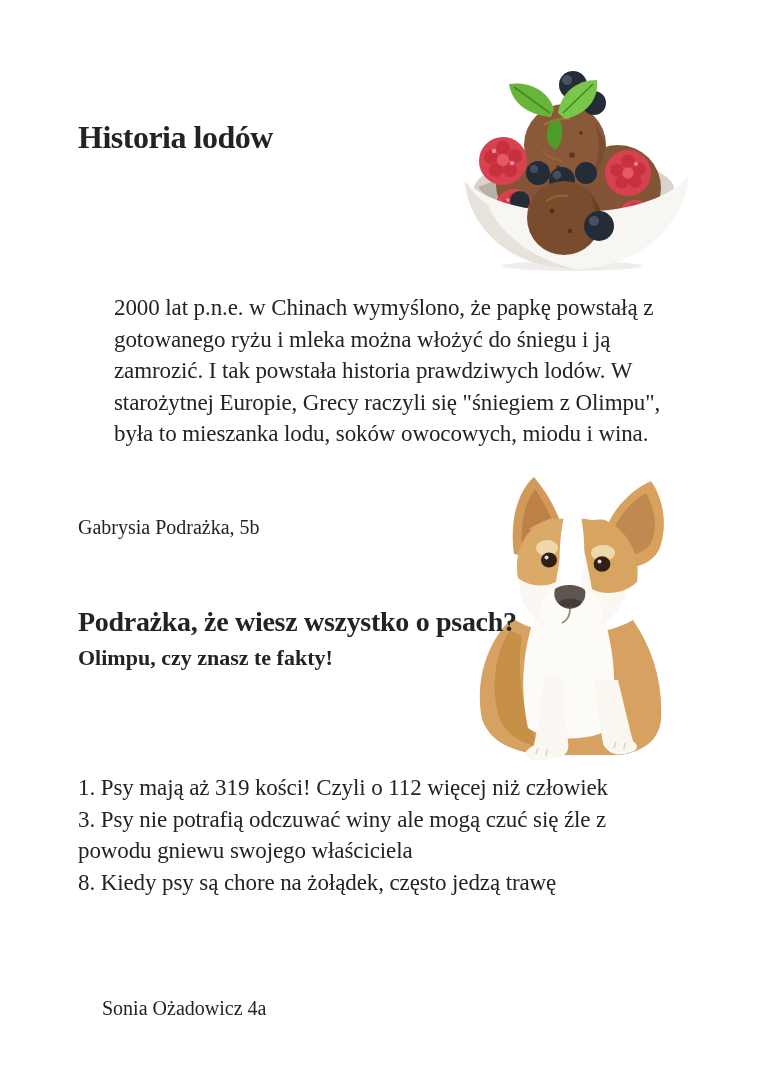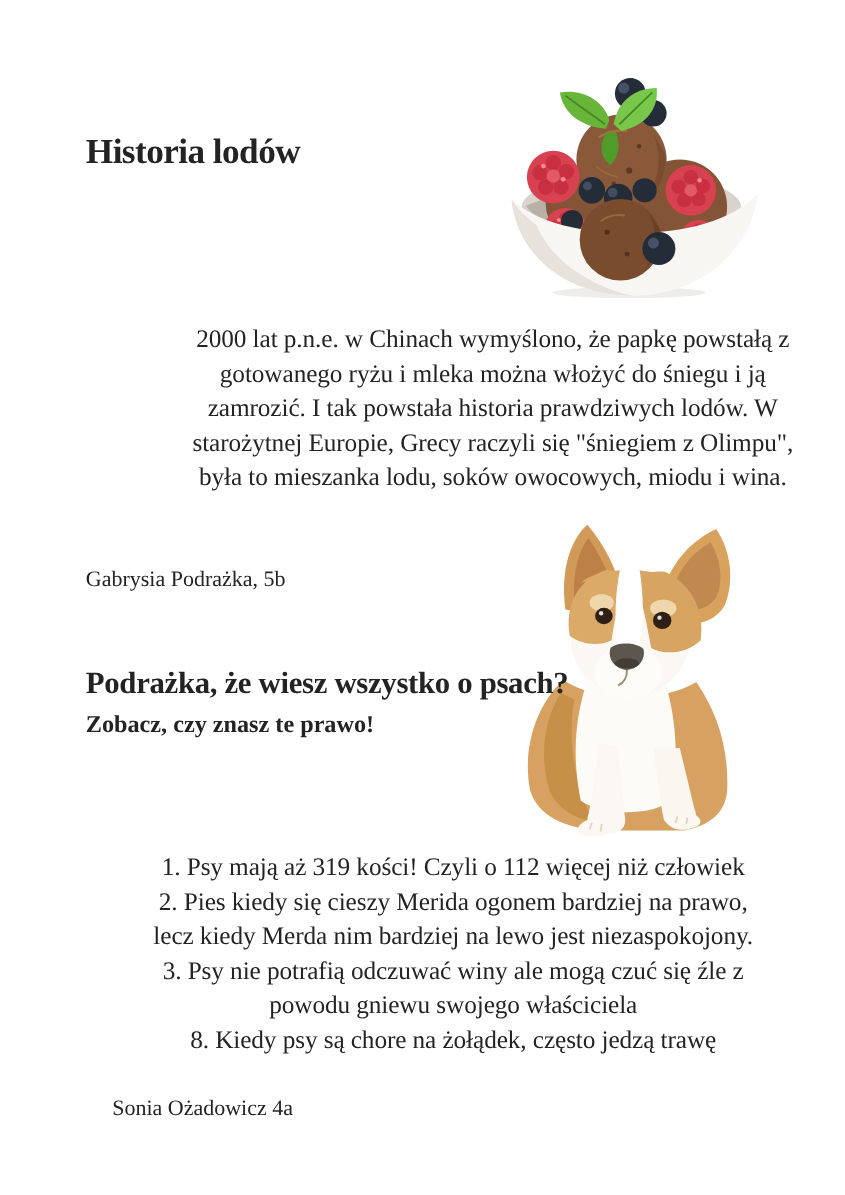--- a/index.html
+++ b/index.html
@@ -1,20 +1,19 @@
 <!DOCTYPE html>
 <html><head>
 <meta charset="utf-8">
 <style>
   html,body { margin:0; padding:0; background:#ffffff; }
   .page {
     position:relative; width:768px; height:1086px; overflow:hidden;
     background:#ffffff; color:#232323;
     font-family:"Liberation Serif", serif;
-    text-align:center;
   }
   .title {
     position:absolute; left:78px; top:121px;
     font-size:32px; font-weight:700; letter-spacing:-0.5px; line-height:1;
   }
   .para {
     position:absolute; left:78px; top:292px; width:668px;
     font-size:23px; line-height:31.5px; white-space:pre-line; letter-spacing:-0.1px;margin-left:36px;
   }
   .byline1 {
@@ -193,26 +192,24 @@
         <ellipse cx="150" cy="96" rx="8.4" ry="7.8" fill="#2e2014"></ellipse>
           <circle cx="147.5" cy="93.5" r="2" fill="#fff" opacity="0.85"></circle>
         <path d="M 103,121 C 110,115 127,116 133,122 C 135,131 129,140 118,141 C 107,140 100,131 103,121 Z" fill="#5d564e"></path>
         <ellipse cx="118" cy="135" rx="11" ry="4.6" fill="#433d36"></ellipse>
         <path d="M 118,141 C 118,148 116,152 110,155" stroke="#9c8a74" stroke-width="1.8" fill="none"></path>
       </g>
     </svg>
   </div>
 
   <div class="heading2">Podrażka, że wiesz wszystko o psach?</div>
-  <div class="subheading">Zobacz, czy znasz te prawo!</div>
+  <div class="subheading">Olimpu, czy znasz te fakty!</div>
 
   <div class="facts">
     <div class="fact">1. Psy mają aż 319 kości! Czyli o 112 więcej niż człowiek</div>
-    <div class="fact">2. Pies kiedy się cieszy Merida ogonem bardziej na prawo,
-lecz kiedy Merda nim bardziej na lewo jest niezaspokojony.</div>
     <div class="fact">3. Psy nie potrafią odczuwać winy ale mogą czuć się źle z
 powodu gniewu swojego właściciela</div>
     <div class="fact">8. Kiedy psy są chore na żołądek, często jedzą trawę</div>
   </div>
 
   <div class="byline2">Sonia Ożadowicz 4a</div>
 
 </div>
 
 </body></html>

